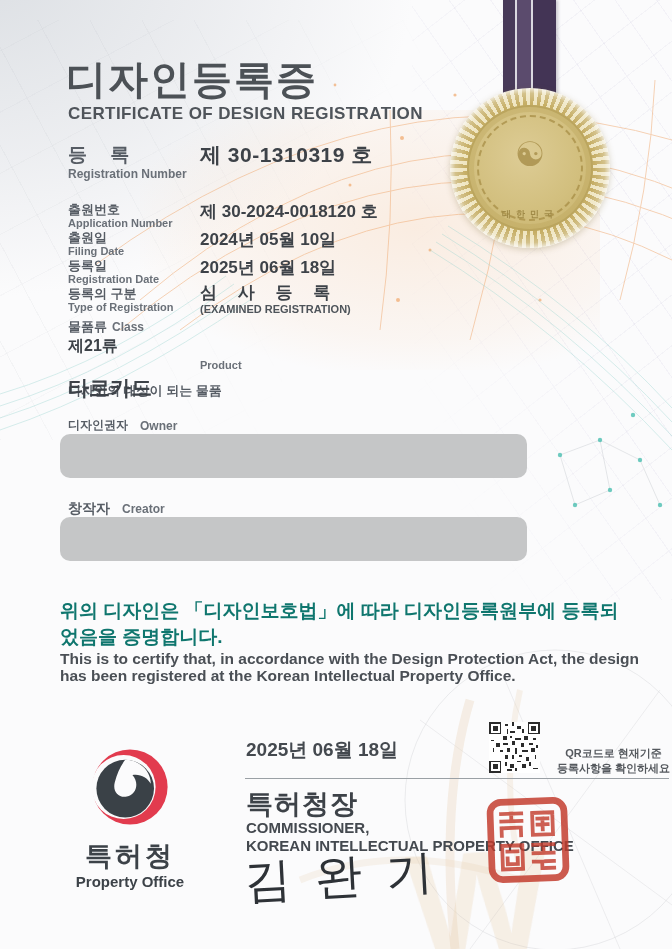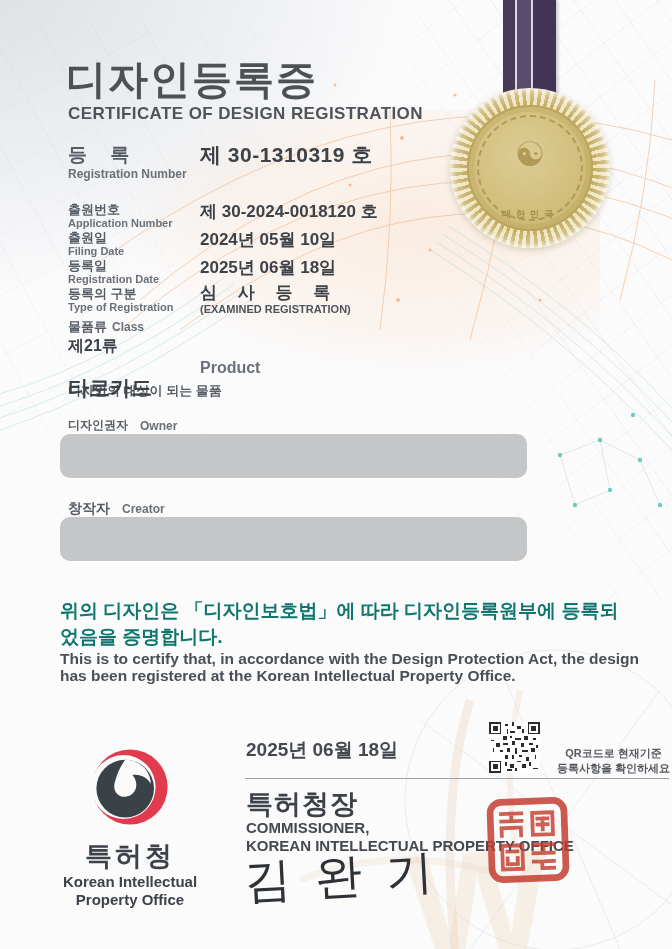--- a/index.html
+++ b/index.html
@@ -102,21 +102,21 @@
   .row-fil-l{left:68px;top:229px;}   .row-fil-s{left:68px;top:245px;}   .row-fil-v{left:200px;top:228px;}
   .row-reg-l{left:68px;top:257px;}   .row-reg-s{left:68px;top:273px;}   .row-reg-v{left:200px;top:256px;}
   .row-typ-l{left:68px;top:285px;}   .row-typ-s{left:68px;top:301px;}
   .row-typ-v{left:200px;top:281px;letter-spacing:8px;}
   .row-typ-v2{left:200px;top:303px;font-size:11px;font-weight:700;color:#4e545a;}
 
   .cls-l{left:68px;top:318px;font-size:13px;}
   .cls-en{left:112px;top:320px;font-size:12px;}
   .cls-v{left:68px;top:336px;font-size:16px;}
   .prd-l{left:68px;top:357px;font-size:13px;margin-top:25px;}
-  .prd-en{left:200px;top:359px;font-size:16px;}
+  .prd-en{left:200px;top:359px;font-size:11px;}
   .prd-v{left:68px;top:374px;font-size:21px;}
 
   .own-l{left:68px;top:417px;font-size:12px;font-family:Liberation Serif, serif;}
   .own-en{left:140px;top:419px;font-size:12px;}
   .crt-l{left:68px;top:500px;font-size:14px;}
   .crt-en{left:122px;top:502px;font-size:12px;}
   .redact{
     position:absolute;left:60px;width:467px;height:44px;z-index:5;
     background:#c5c6c7;border-radius:10px;
   }
@@ -266,21 +266,20 @@
   <div class="abs stmt-en">This is to certify that, in accordance with the Design Protection Act, the design has been registered at the Korean Intellectual Property Office.</div>
 
   <svg class="abs logo-emblem" viewBox="0 0 100 100">
     <circle cx="50" cy="50" r="47" fill="#e23b4e"></circle>
     <circle cx="42" cy="50" r="40" fill="#fbfbfc"></circle>
     <circle cx="44" cy="52" r="36" fill="#3a4147"></circle>
     <path d="M44 16 C 62 16 76 30 76 46 C 72 38 62 33 53 35 C 62 45 58 60 46 62 C 35 64 28 55 31 44 C 34 33 38 24 44 16 Z" fill="#fbfbfc"></path>
   </svg>
   <div class="abs logo-ko">특허청</div>
   <div class="abs logo-en">
-    <div>Korean Intellectual</div>
     <div>Property Office</div>
   </div>
 
   <div class="abs issue-date">2025년 06월 18일</div>
 
   <svg class="abs qr" viewBox="0 0 29 29" shape-rendering="crispEdges">
     <rect width="29" height="29" fill="#fff"></rect>
     <g fill="#2b2b2b">
       <rect x="0" y="0" width="7" height="7"></rect>
         <rect x="22" y="0" width="7" height="7"></rect>

